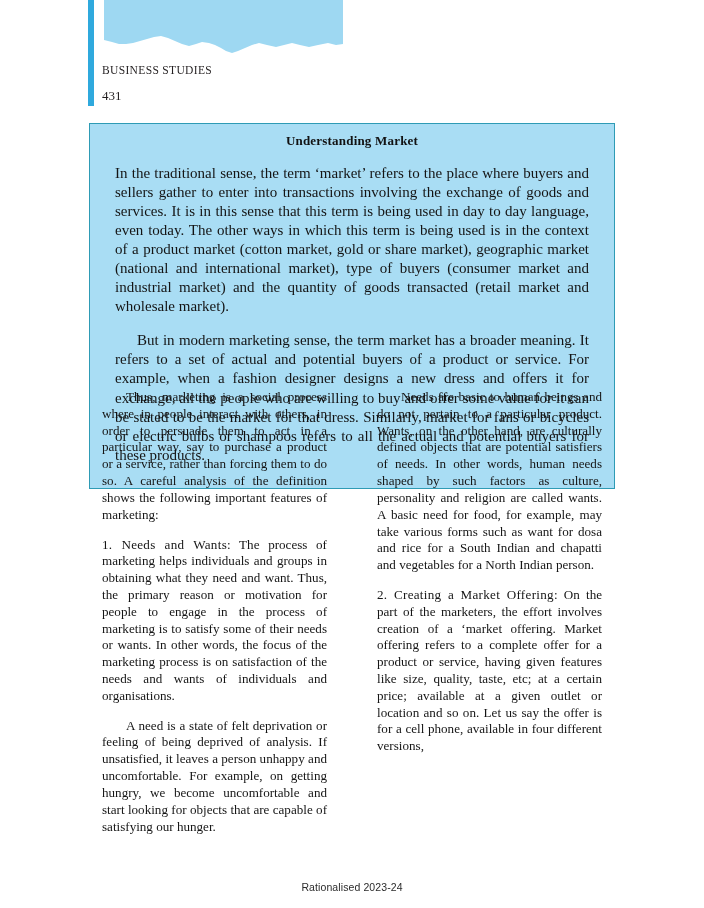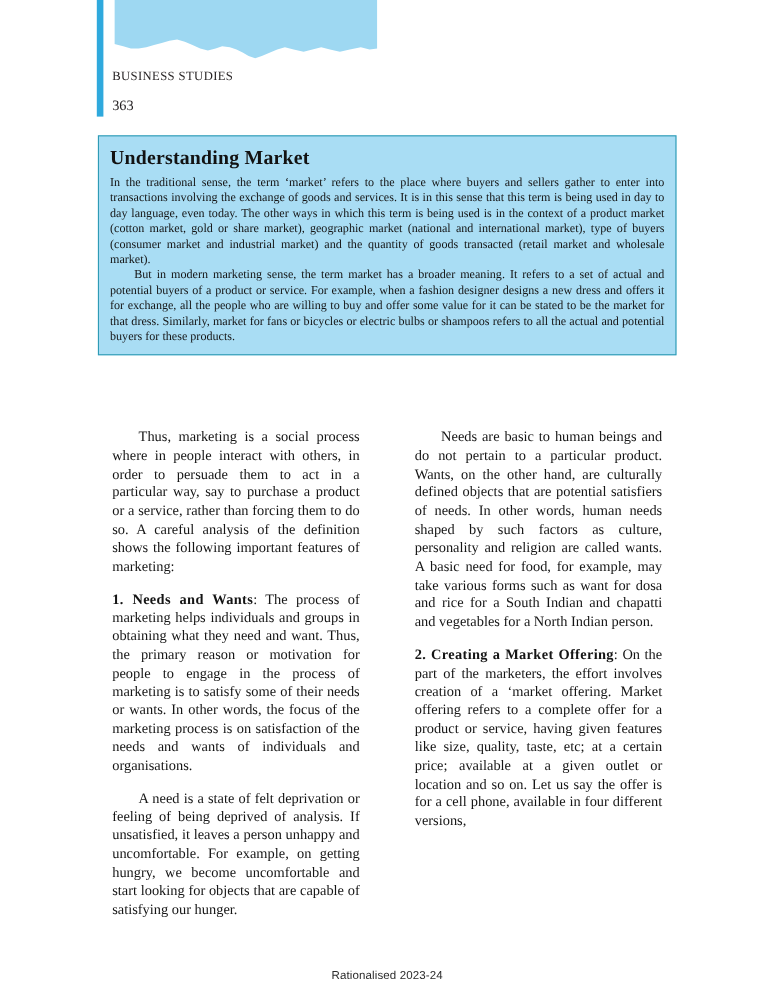--- a/index.html
+++ b/index.html
@@ -71,30 +71,30 @@
     position: absolute;
     left: 89px;
     top: 123px;
     width: 526px;
     box-sizing: border-box;
     background: #a9ddf4;
     border: 1.6px solid #2e9bb5;
     padding: 8px 10px 8px 10px;
   }
   .callout-title {
-    text-align: left;
+    text-align: center;
     font-weight: bold;
-    font-size: 18px;
+    font-size: 13px;
     letter-spacing: 0.2px;
     margin: 1px 0 6px 0;
     color: #121212;
   }
   .callout p {
-    margin: 0;
-    font-size: 11px;
+    margin: 15px;
+    font-size: 15px;
     line-height: 1.27;
     text-align: justify;
     text-justify: inter-word;
     color: #141414;
     hyphens: none;
   }
   .callout p.indented {
     text-indent: 22px;
     font-family: Liberation Serif, serif;
   }
@@ -117,21 +117,21 @@
     line-height: 1.285;
     text-align: justify;
     text-justify: inter-word;
     color: #151515;
     hyphens: none;
   }
   .col p.indented {
     text-indent: 24px;
   }
   .col p .run-in {
-    font-weight: bold;
+    font-weight: normal;
     letter-spacing: 0.3px;
   }
 
   
   .footer-note {
     position: absolute;
     left: 0;
     right: 0;
     top: 881px;
     text-align: center;
@@ -151,21 +151,21 @@
       <path d="M0,0 L239,0 L239,44 L232,45 L224,43 L214,45 L205,47 L196,45 L188,43
                L180,45 L172,47 L163,45 L155,43 L148,45 L141,48 L134,51 L128,53
                L122,51 L117,48 L111,45 L105,43 L98,42 L92,44 L85,46 L78,44 L71,41
                L64,38 L57,36 L50,37 L43,39 L36,41 L29,43 L22,44 L15,44 L8,42 L0,40 Z" fill="#9ed8f2"></path>
     </svg>
   </div>
 
   <div class="edge-rule"></div>
 
   <div class="running-head">BUSINESS STUDIES</div>
-  <div class="folio">363</div>
+  <div class="folio">431</div>
 
   <section class="callout">
     <div class="callout-title">Understanding Market</div>
     <p>In the traditional sense, the term ‘market’ refers to the place where buyers and sellers gather to enter into transactions involving the exchange of goods and services. It is in this sense that this term is being used in day to day language, even today. The other ways in which this term is being used is in the context of a product market (cotton market, gold or share market), geographic market (national and international market), type of buyers (consumer market and industrial market) and the quantity of goods transacted (retail market and wholesale market).</p>
     <p class="indented">But in modern marketing sense, the term market has a broader meaning. It refers to a set of actual and potential buyers of a product or service. For example, when a fashion designer designs a new dress and offers it for exchange, all the people who are willing to buy and offer some value for it can be stated to be the market for that dress. Similarly, market for fans or bicycles or electric bulbs or shampoos refers to all the actual and potential buyers for these products.</p>
   </section>
 
   <div class="columns">
 
     <div class="col">

